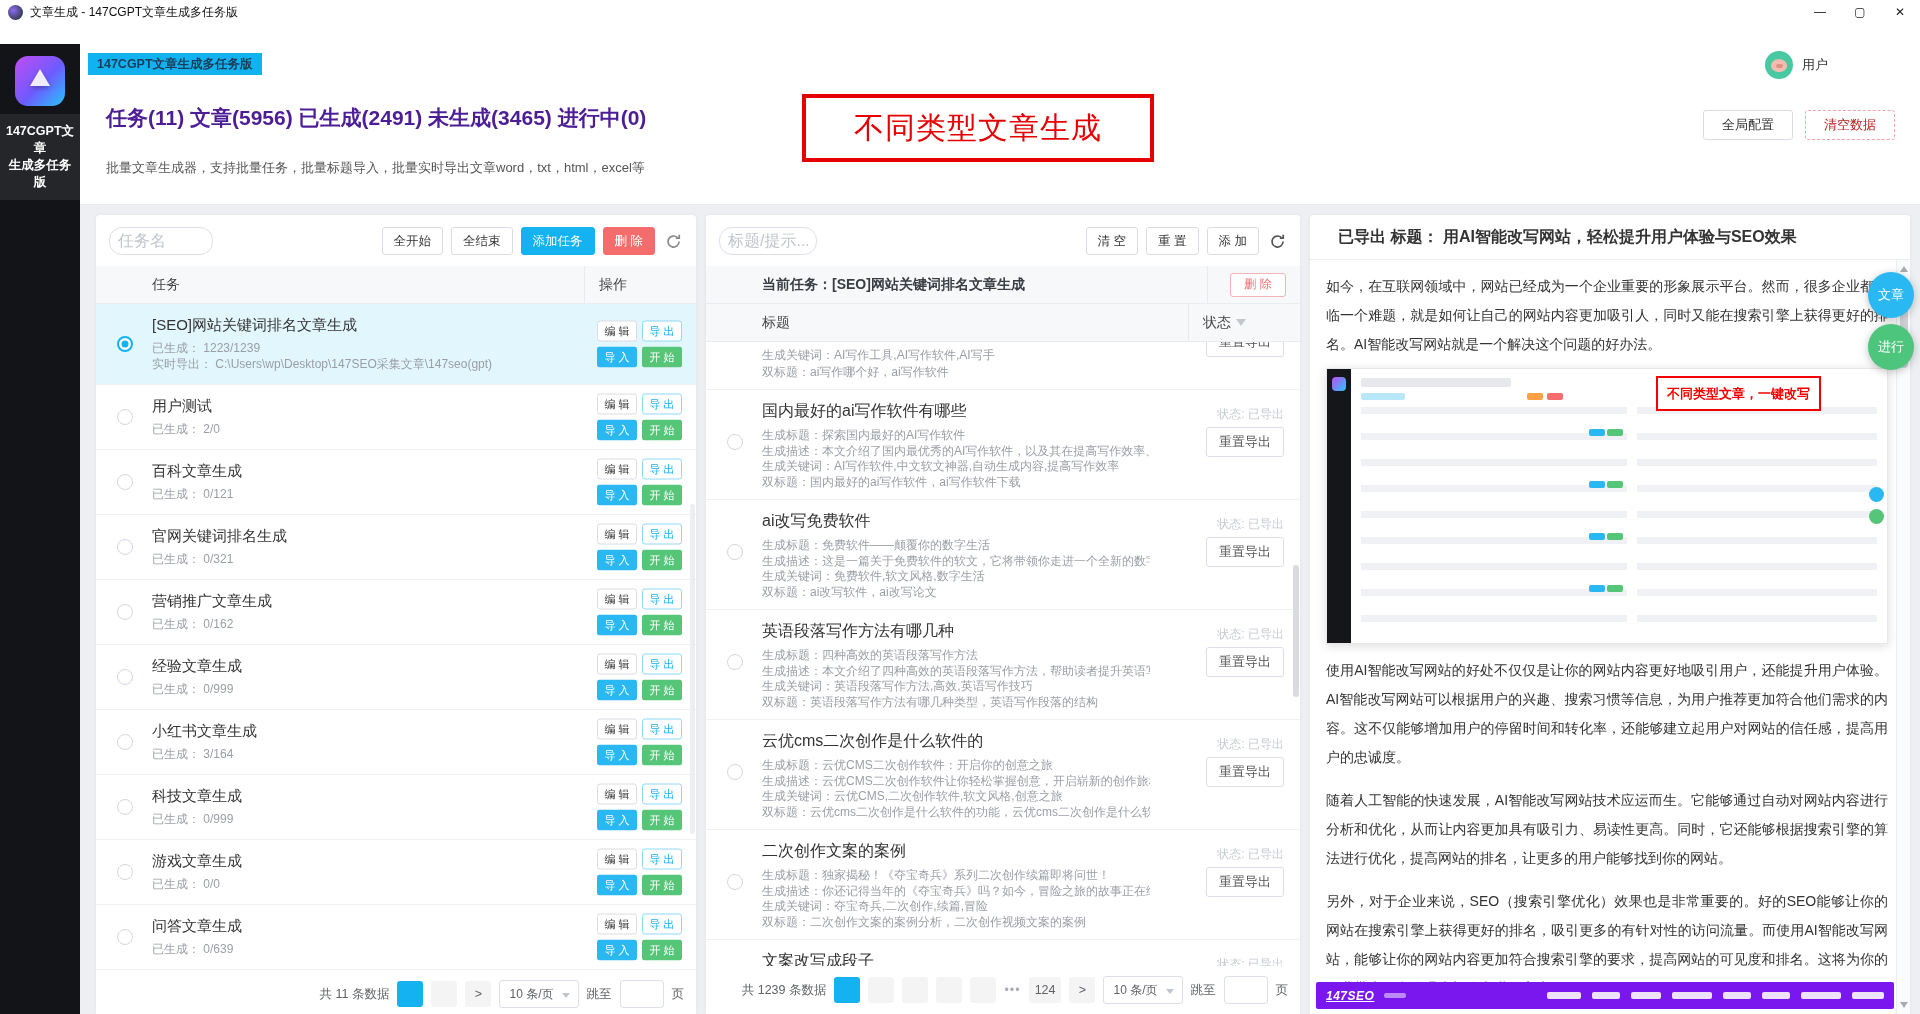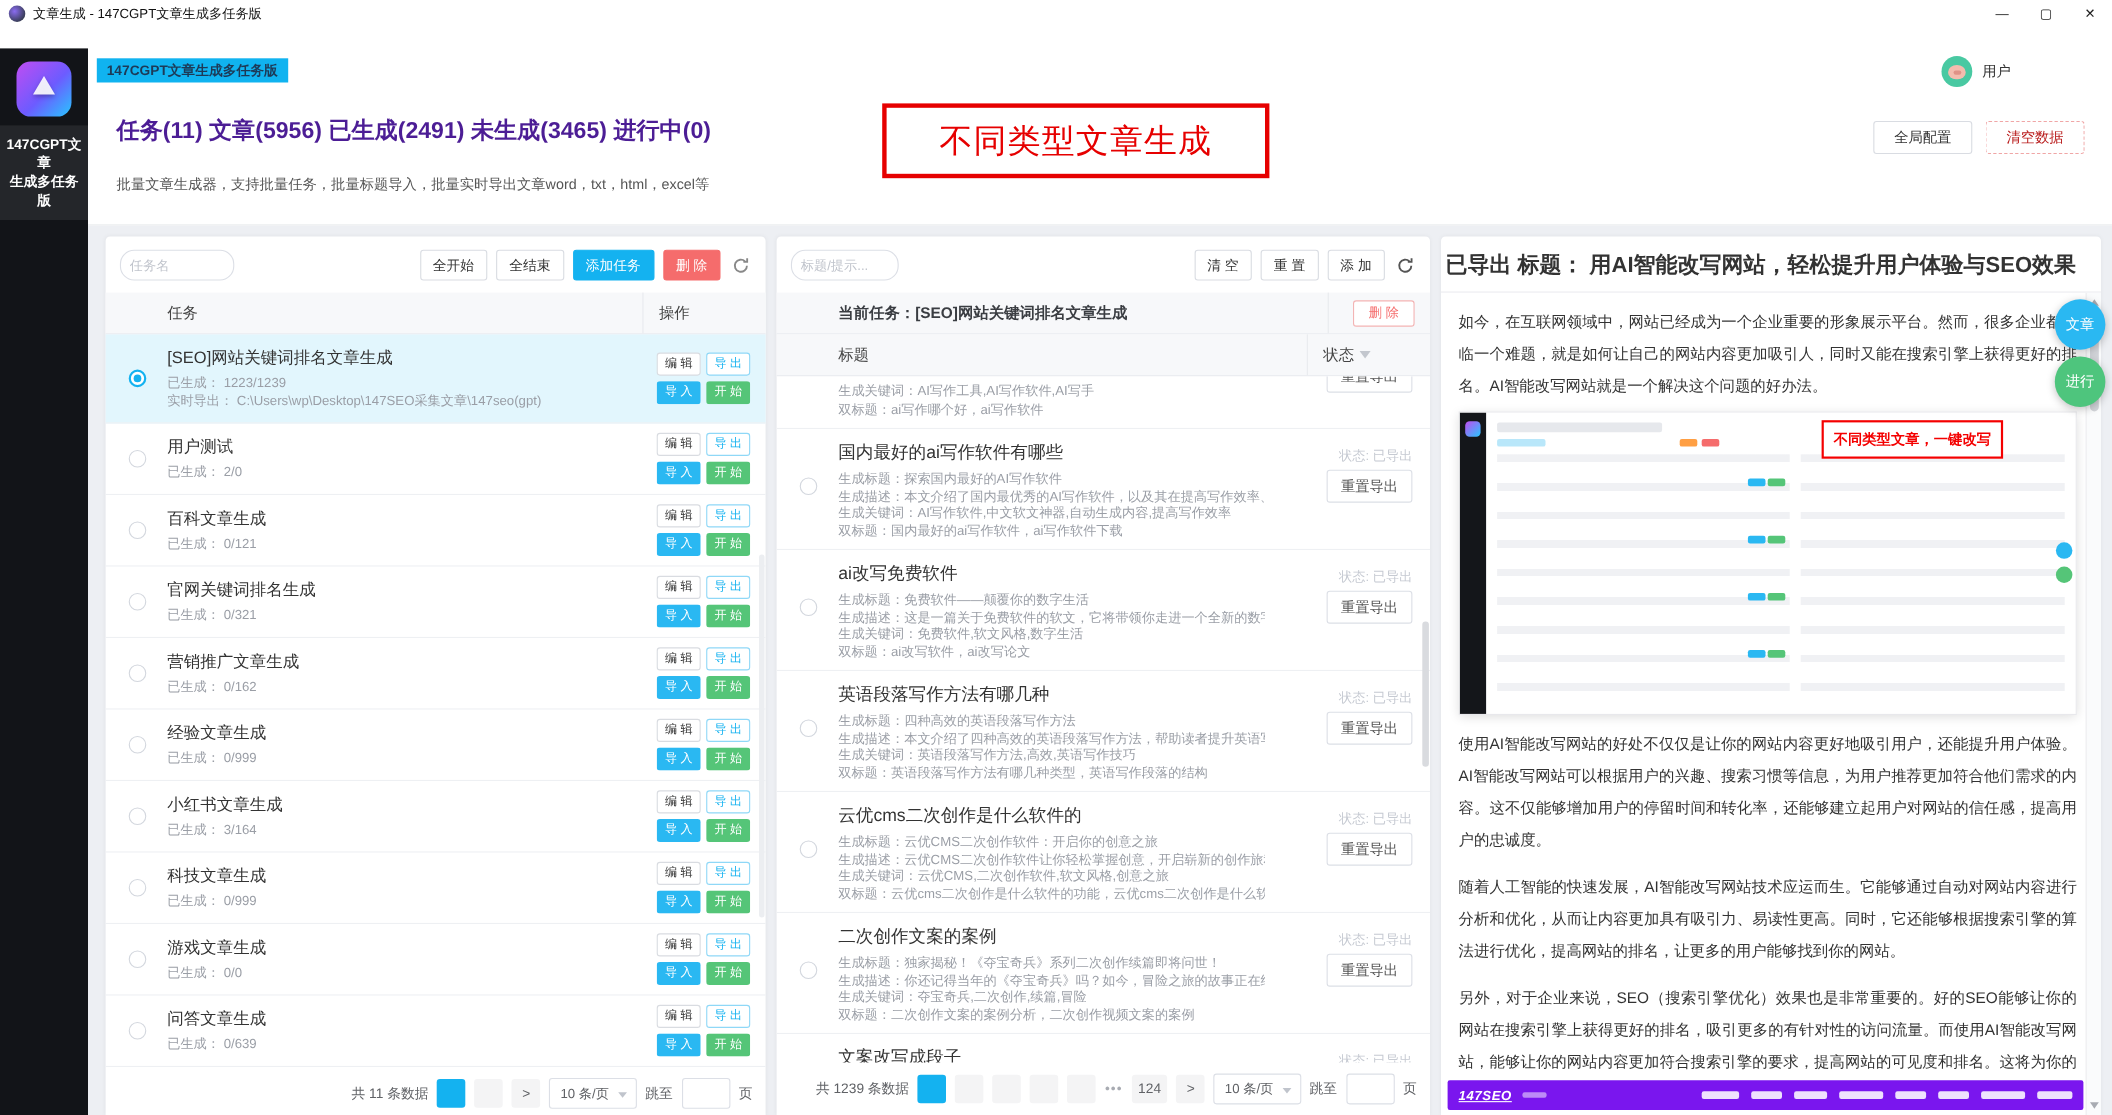--- a/index.html
+++ b/index.html
@@ -49,21 +49,21 @@
 
   
   .content{position:absolute;left:80px;right:0;top:205px;bottom:0;background:#edeff3;}
   .panel{position:absolute;top:10px;bottom:0;background:#fff;border-radius:4px 4px 0 0;
     box-shadow:0 0 4px rgba(0,0,0,.05);display:flex;flex-direction:column;}
   .panel.p-left{left:16px;width:600px;}
   .panel.p-mid{left:626px;width:594px;}
   .panel.p-right{left:1230px;width:600px;}
 
   .toolbar{display:flex;align-items:center;gap:8px;padding:12px 13px 11px;}
-  .inp{height:28px;width:104px;border:1px solid #dcdfe6;border-radius:13px;padding:0 8px;font-size:12px;color:#333;}
+  .inp{height:28px;width:104px;border:1px solid #dcdfe6;border-radius:13px;padding:0 8px;font-size:16px;color:#333;}
   .inp::placeholder{color:#c0c4cc;}
   .sp{flex:1;}
   .btn{height:28px;padding:0 11px;border:1px solid #d9dce2;border-radius:3px;background:#fff;
     font-size:12.5px;color:#333;display:flex;align-items:center;justify-content:center;white-space:nowrap;}
   .btn.cyan{background:#14b2f0;border-color:#14b2f0;color:#fff;}
   .btn.redsolid{background:#f56c6c;border-color:#f56c6c;color:#fff;}
   .refresh{width:20px;height:20px;display:flex;align-items:center;justify-content:center;}
 
   .thead{height:38px;background:#f7f8fa;border-bottom:1px solid #e9ecf0;display:flex;align-items:center;
     font-size:14px;color:#444;flex:none;}
@@ -124,21 +124,21 @@
   .ti-radio{position:absolute;left:21px;top:44px;width:16px;height:16px;border:1px solid #d3d7de;
     border-radius:50%;background:#fff;}
   .ti-title{font-size:16px;color:#333;margin-bottom:6px;}
   .ti-line{font-size:12px;color:#9a9ea6;line-height:15.5px;white-space:nowrap;overflow:hidden;}
   .ti-status{position:absolute;right:16px;top:16px;font-size:12px;color:#c6cad2;}
   .ti-reset{position:absolute;right:16px;top:37px;width:78px;height:30px;border:1px solid #dcdfe6;
     border-radius:3px;background:#fff;font-size:13px;color:#555;}
   .mid-scrollbar{position:absolute;right:1px;top:350px;width:6px;height:132px;background:#d9dbdf;border-radius:3px;z-index:3;}
 
   
-  .r-head{padding:12px 4px 11px;font-size:20px;font-weight:bold;color:#333;border-bottom:1px solid #ececf0;flex:none;}
+  .r-head{padding:12px 28px 11px;font-size:16px;font-weight:bold;color:#333;border-bottom:1px solid #ececf0;flex:none;}
   .r-wrap{position:relative;flex:1;overflow:hidden;}
   .r-body{position:absolute;left:0;top:0;bottom:0;right:14px;padding:12px 8px 0 16px;
     font-size:14px;color:#333;line-height:29px;text-align:justify;}
   .r-scroll{position:absolute;right:0;top:0;bottom:0;width:14px;background:#fafbfc;border-left:1px solid #ededf0;}
   .arr{position:absolute;left:3px;width:0;height:0;border-left:4px solid transparent;border-right:4px solid transparent;}
   .arr.up{top:6px;border-bottom:6px solid #a8abb2;}
   .arr.down{bottom:6px;border-top:6px solid #a8abb2;}
   .r-thumb{position:absolute;left:3px;top:22px;width:8px;height:86px;background:#d2d4d9;border-radius:4px;}
 
   .shot{position:relative;margin:9px 0 12px;height:276px;border:1px solid #e8e8ec;background:#fff;

